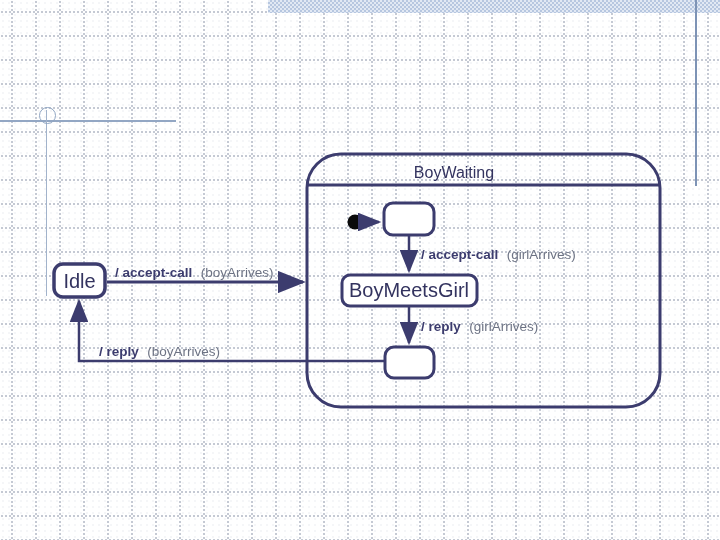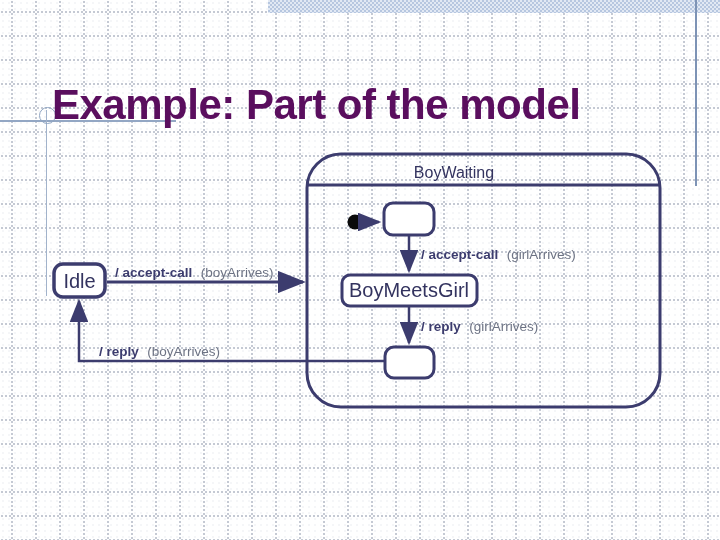--- a/index.html
+++ b/index.html
@@ -33,21 +33,20 @@
 <body>
 
 <div class="slide">
 
   <div class="banner"></div>
   <div class="vguide-right"></div>
   <div class="title-underline"></div>
   <div class="vguide-left"></div>
   <div class="compass"></div>
 
-  <h1 class="slide-title">Example: Part of the model</h1>
 
   <svg width="720" height="540" viewBox="0 0 720 540">
     <defs>
       <marker id="arrow" viewBox="0 0 10 8" refX="9" refY="4" markerWidth="9.5" markerHeight="7.5" orient="auto-start-reverse">
         <path d="M0,0 L10,4 L0,8 z" fill="#3c3c6e"></path>
       </marker>
     </defs>
 
     <rect class="shape-hollow" x="307" y="154" width="353" height="253" rx="34" stroke-width="3"></rect>
     <line class="edge" x1="307" y1="185" x2="660" y2="185" stroke-width="3"></line>

